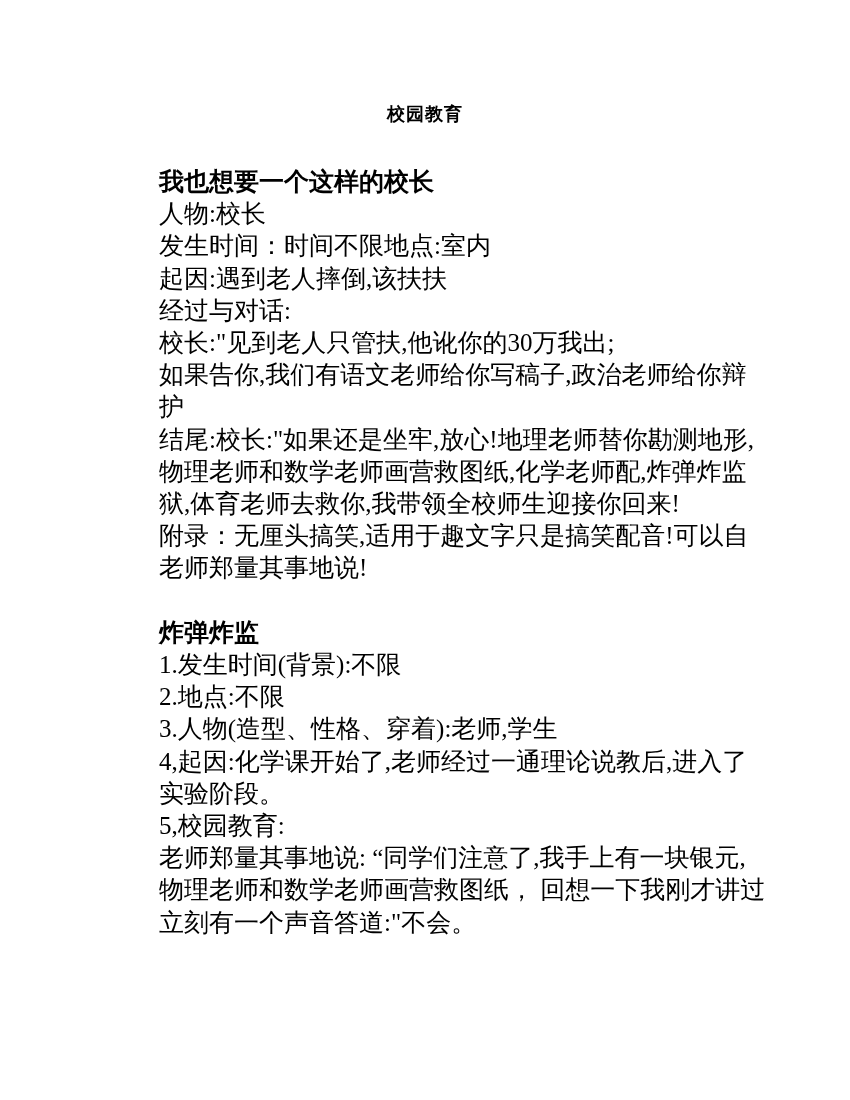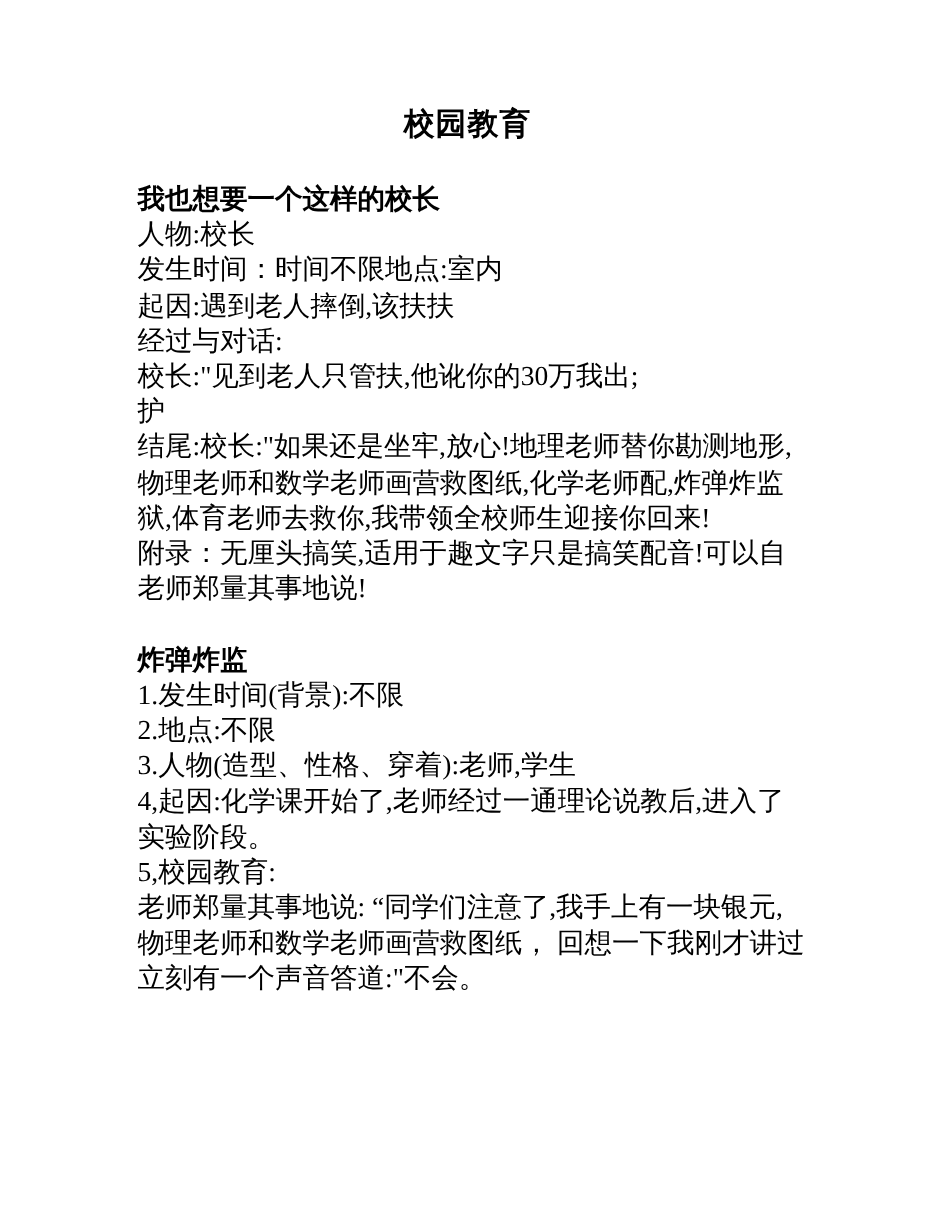--- a/index.html
+++ b/index.html
@@ -12,50 +12,52 @@
     width: 850px;
     height: 1100px;
     background: #ffffff;
     color: #000000;
     font-family: "Liberation Serif", "DejaVu Serif", serif;
     overflow: hidden;
   }
   .doc-title {
     padding-top: 100px;
     text-align: center;
-    font-size: 28px;
+    font-size: 18px;
     line-height: 28px;
     font-weight: bold;
     letter-spacing: 1px;
   }
   .doc-body {
     margin: 38px 100px 0 125px;
     font-size: 25px;
     line-height: 32.2px;
   }
   .line {
     min-height: 32.2px;
     white-space: nowrap;
+    margin-left: 34px;
   }
   .heading {
     font-weight: bold;
   }
 </style>
 </head>
 <body>
 
 <div class="page">
   <div class="doc-title">校园教育</div>
   <div class="doc-body" id="doc-body">
       <div class="line heading">我也想要一个这样的校长</div>
       <div class="line">人物:校长</div>
       <div class="line">发生时间：时间不限地点:室内</div>
       <div class="line">起因:遇到老人摔倒,该扶扶</div>
       <div class="line">经过与对话:</div>
       <div class="line">校长:"见到老人只管扶,他讹你的30万我出;</div>
+      <div class="line">如果告你,我们有语文老师给你写稿子,政治老师给你辩</div>
       <div class="line">护</div>
       <div class="line">结尾:校长:"如果还是坐牢,放心!地理老师替你勘测地形,</div>
       <div class="line">物理老师和数学老师画营救图纸,化学老师配,炸弹炸监</div>
       <div class="line">狱,体育老师去救你,我带领全校师生迎接你回来!</div>
       <div class="line">附录：无厘头搞笑,适用于趣文字只是搞笑配音!可以自</div>
       <div class="line">老师郑量其事地说!</div>
       <div class="line spacer"></div>
       <div class="line heading">炸弹炸监</div>
       <div class="line">1.发生时间(背景):不限</div>
       <div class="line">2.地点:不限</div>

